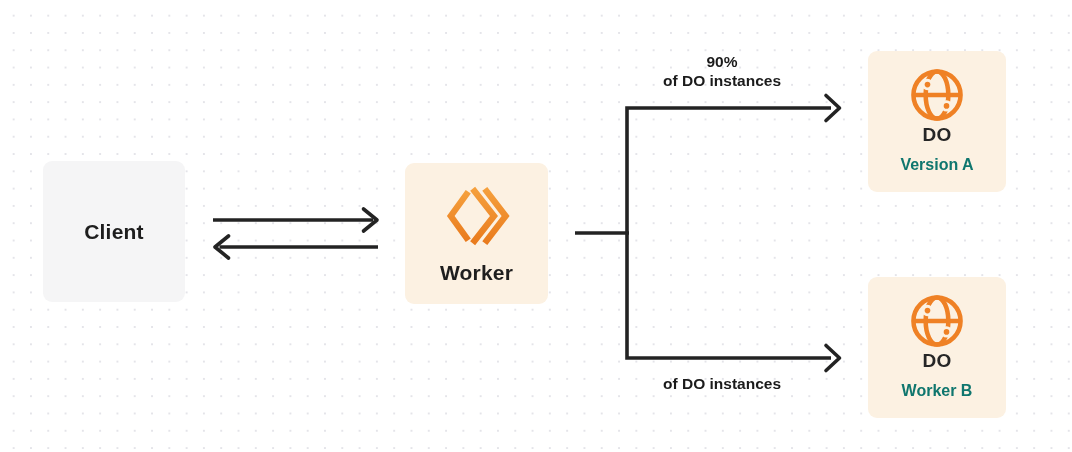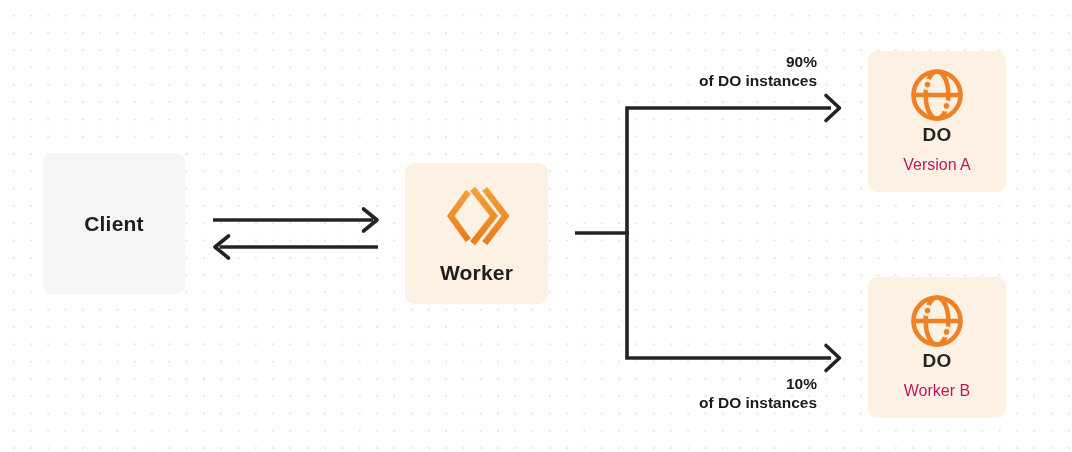--- a/index.html
+++ b/index.html
@@ -10,30 +10,30 @@
     background-size:17.3px 17.3px;
     background-position:5px 7px;
     font-family:"Liberation Sans", sans-serif;
   }
   .connectors { position:absolute; left:0; top:0; width:1072px; height:452px; }
   .node {
     position:absolute; display:flex; flex-direction:column;
     align-items:center; justify-content:center; border-radius:9px;
     box-sizing:border-box;
   }
-  .node-client { left:43px; top:153px; width:142px; height:141px; background:#f5f5f6; }
+  .node-client { left:43px; top:161px; width:142px; height:141px; background:#f5f5f6; }
   .node-worker { left:405px; top:163px; width:143px; height:141px; background:#fcf1e2; }
   .node-do-a   { left:868px; top:51px;  width:138px; height:141px; background:#fcf1e2; padding-bottom:4px; }
   .node-do-b   { left:868px; top:277px; width:138px; height:141px; background:#fcf1e2; padding-bottom:4px; }
   .node-label  { font-size:21px; font-weight:bold; color:#1e1e1e; letter-spacing:0.2px; }
   .worker-label { margin-top:12px; }
   .do-title { font-size:19px; font-weight:bold; color:#262626; letter-spacing:0.2px; }
-  .do-sub   { font-size:16px; color:#be185d; margin-top:10px; }
+  .do-sub   { font-size:16px; color:#0f766e; margin-top:10px;font-weight:bold; }
   .edge-label {
-    position:absolute; width:190px; text-align:right;
+    position:absolute; width:190px; text-align:center;
     font-size:15.5px; font-weight:bold; color:#1b1b1b; line-height:19px;
   }
   .edge-label-a { left:627px; top:52px; }
   .edge-label-b { left:627px; top:374px; }
   .icon-wrap { display:flex; align-items:center; justify-content:center; }
 </style>
 </head>
 <body>
 
 <div class="canvas">
@@ -123,17 +123,16 @@
     </span>
     <div class="do-title">DO</div>
     <div class="do-sub">Worker B</div>
   </div>
 
   <div class="edge-label edge-label-a">
     <div>90%</div>
     <div>of DO instances</div>
   </div>
   <div class="edge-label edge-label-b">
-    <div>10%</div>
     <div>of DO instances</div>
   </div>
 
 </div>
 
 </body></html>

